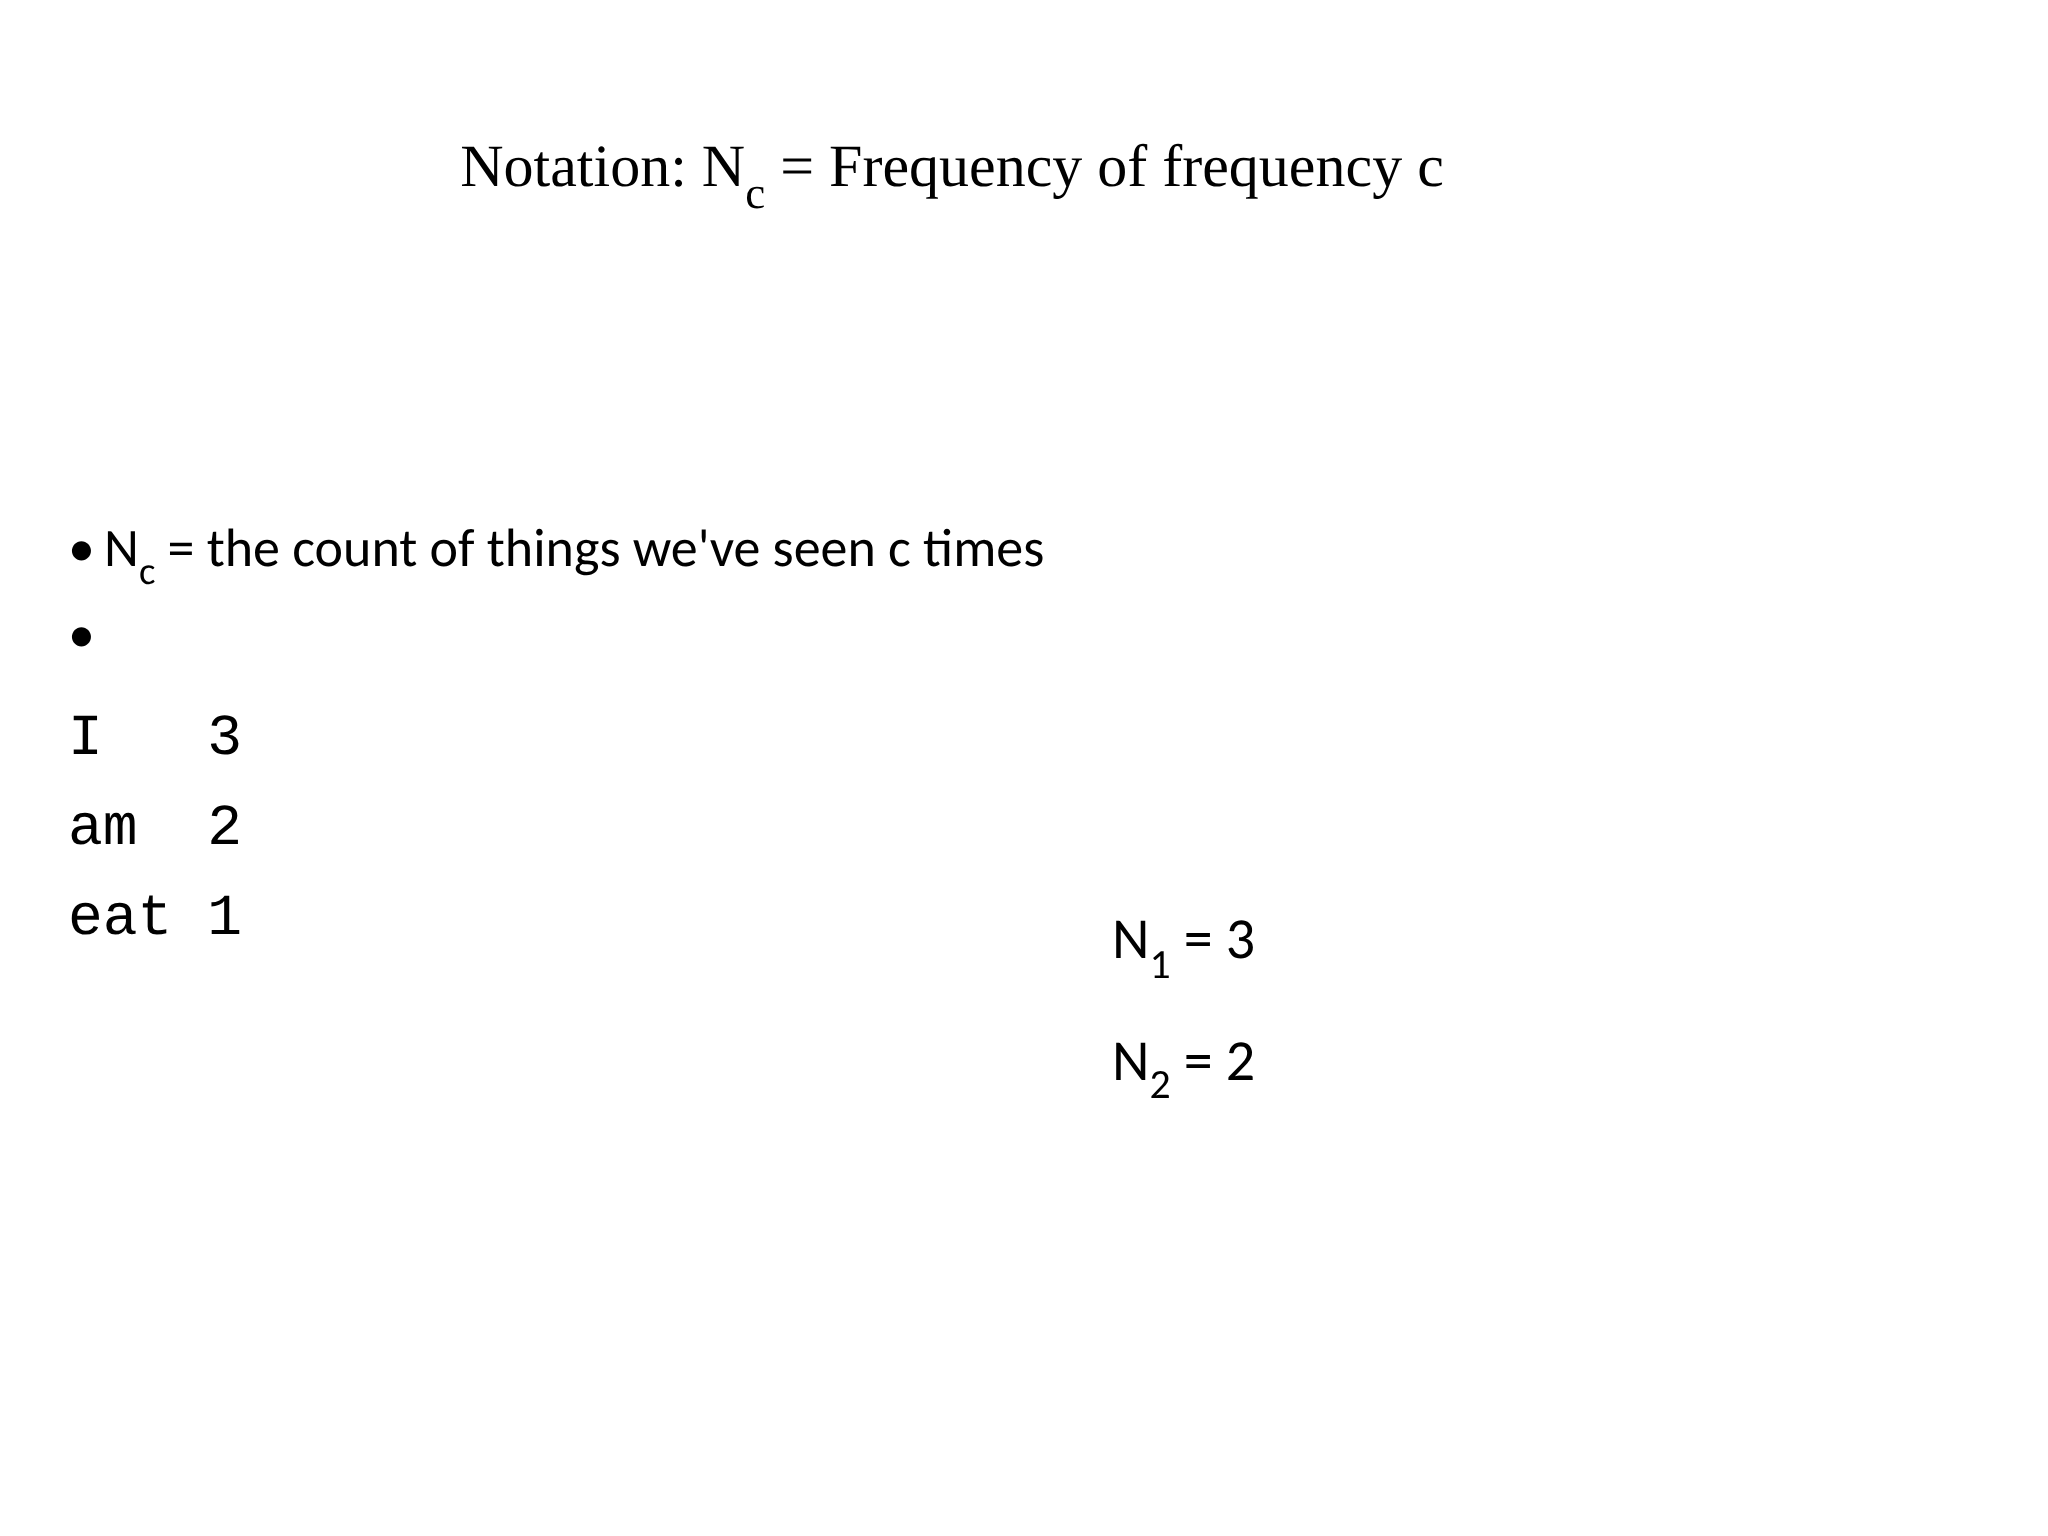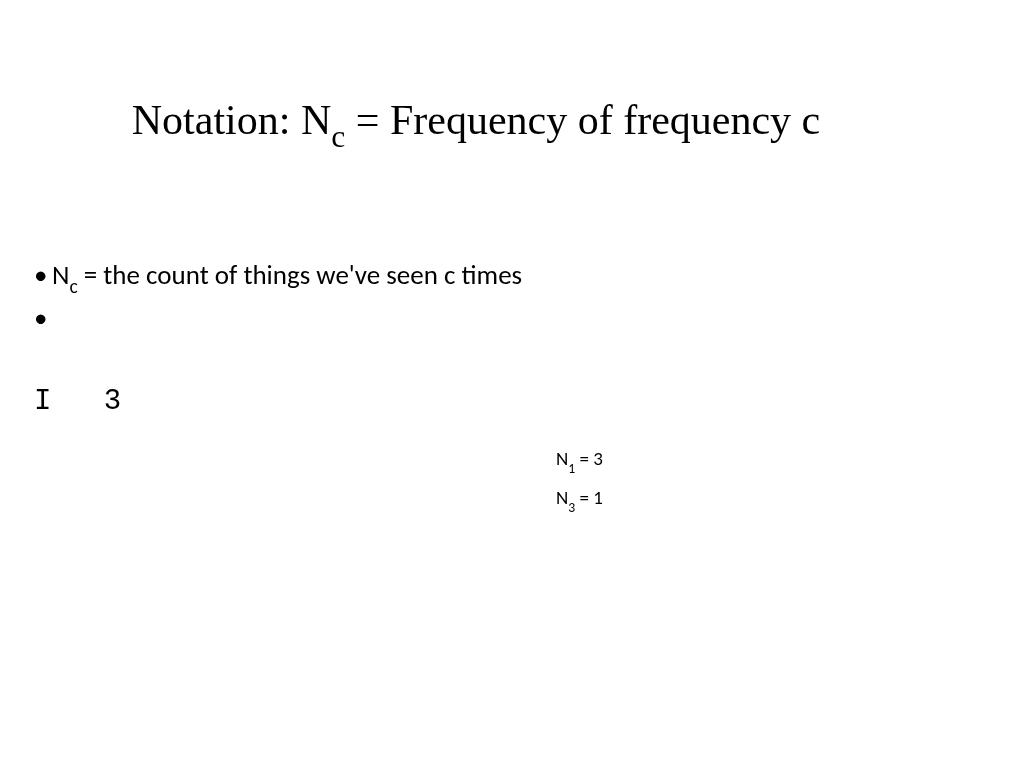--- a/index.html
+++ b/index.html
@@ -12,25 +12,25 @@
     color: #000000;
   }
   .slide {
     position: relative;
     width: 1024px;
     height: 768px;
     box-sizing: border-box;
   }
   .title {
     position: absolute;
-    top: 96px;
+    top: 67px;
     left: 0;
     width: 952px;
     text-align: center;
-    font-size: 42px;
+    font-size: 30px;
     font-weight: normal;
     font-family: "Times New Roman", Times, serif;
   }
   .title .sub {
     font-size: 0.75em;
     vertical-align: sub;
     position: relative;
     top: 4px;
   }
   .body-list {
@@ -56,31 +56,30 @@
     position: relative;
     top: 3px;
   }
   .word-counts {
     position: absolute;
     top: 348px;
     left: 34px;
     font-family: "Courier New", Courier, monospace;
     font-size: 29px;
     line-height: 1.55;
-    margin-top: 32px;
   }
   .wc-row {
     white-space: pre;
   }
   .freq-block {
     position: absolute;
     top: 440px;
     left: 556px;
     font-family: Calibri, "Segoe UI", Arial, sans-serif;
-    font-size: 19px;
+    font-size: 29px;
     line-height: 2.0;
   }
   .freq-row .sub {
     font-size: 0.72em;
     vertical-align: sub;
     position: relative;
     top: 3px;
   }
 </style>
 </head>
@@ -99,20 +98,22 @@
         <span>N</span><span class="sub">c</span><span> = the count of things we've seen c times</span>
       </span>
     </div>
     <div class="bullet-row">
       <span class="bullet-dot">•</span>
     </div>
   </div>
 
   <div class="word-counts">
     <div class="wc-row"><span>I</span>   <span>3</span></div>
+    <div class="wc-row"><span>am</span>  <span>2</span></div>
+    <div class="wc-row"><span>eat</span> <span>1</span></div>
   </div>
 
   <div class="freq-block">
     <div class="freq-row"><span>N</span><span class="sub">1</span><span> = 3</span></div>
-    <div class="freq-row"><span>N</span><span class="sub">3</span><span> = 1</span></div>
+    <div class="freq-row"><span>N</span><span class="sub">2</span><span> = 2</span></div>
   </div>
 
 </div>
 
 </body></html>

